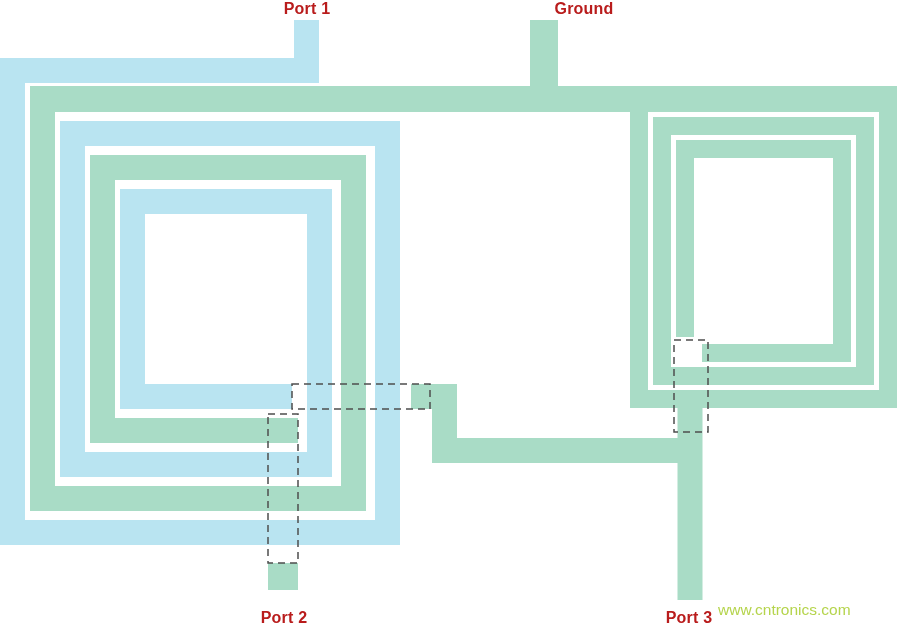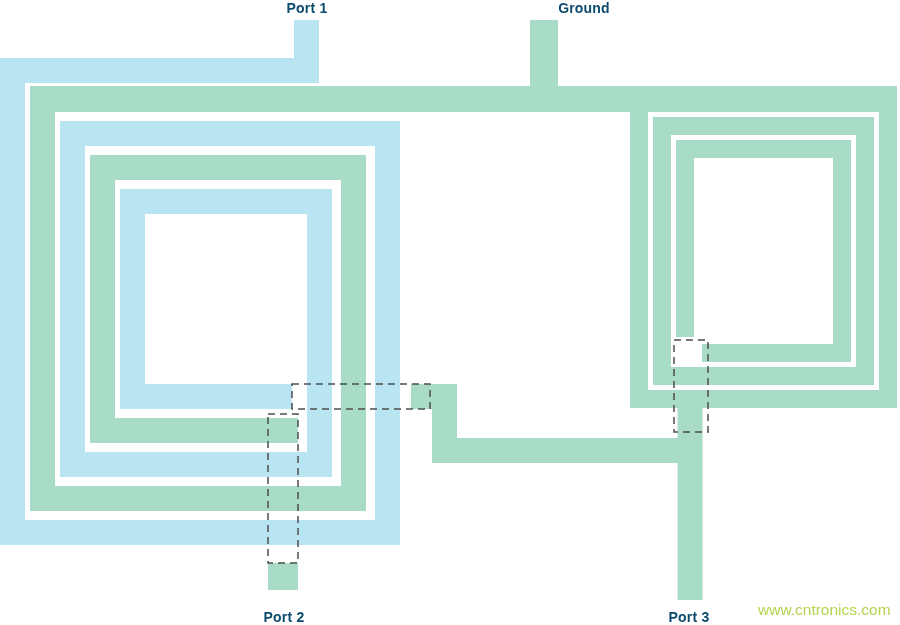--- a/index.html
+++ b/index.html
@@ -8,23 +8,23 @@
     width: 900px;
     height: 625px;
     background: #ffffff;
     font-family: "Liberation Sans", sans-serif;
     overflow: hidden;
   }
   #layout-svg { position: absolute; left: 0; top: 0; }
   .label {
     position: absolute;
     transform: translateX(-50%);
-    font-size: 14px;
+    font-size: 16px;
     font-weight: bold;
-    color: #0c4a6e;
+    color: #b91c1c;
     white-space: nowrap;
     letter-spacing: 0.2px;
   }
   .watermark {
     position: absolute;
     font-size: 15.5px;
     color: #b5d44c;
     white-space: nowrap;
   }
 </style>
@@ -63,15 +63,15 @@
   </svg>
 
   <div class="label" style="left:307px; top:0px;">Port 1</div>
 
   <div class="label" style="left:544px; top:0px;margin-left:40px;">Ground</div>
 
   <div class="label" style="left:284px; top:609px;">Port 2</div>
 
   <div class="label" style="left:689px; top:609px;">Port 3</div>
 
-  <div class="watermark" style="left:718px; top:601px;margin-left:40px;">www.cntronics.com</div>
+  <div class="watermark" style="left:718px; top:601px;">www.cntronics.com</div>
 
 </div>
 
 </body></html>

